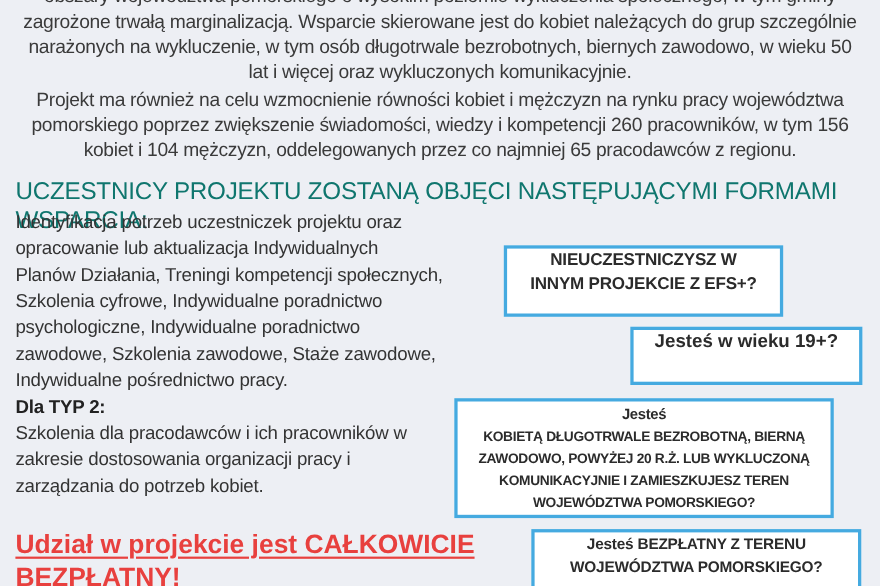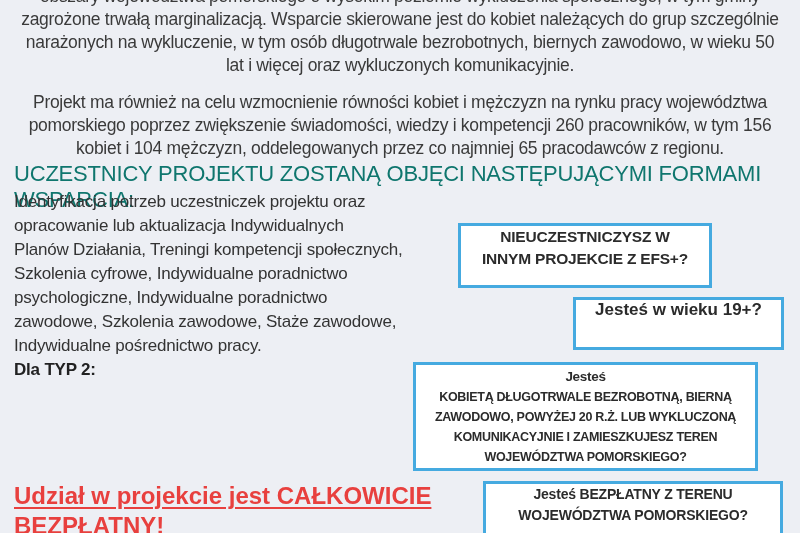--- a/index.html
+++ b/index.html
@@ -13,21 +13,21 @@
     color:#383838;
   }
   .pre { white-space:pre; }
 
   .intro {
     position:absolute; left:0; top:-15px; width:800px;
     text-align:center;
     font-size:17.5px; line-height:23px; letter-spacing:-0.3px;
     color:#3a3a3a;
   }
-  .intro-p2 { margin-top:14px; }
+  .intro-p2 { margin-top:2px; }
 
   .section-heading {
     position:absolute; left:14px; top:161px; width:780px;
     font-size:22px; font-weight:400; letter-spacing:-0.2px;
     color:#0f766e;
   }
 
   .left-col {
     position:absolute; left:14px; top:190px; width:455px;
     font-size:17px; line-height:24px; letter-spacing:-0.2px;
@@ -85,20 +85,23 @@
 
 <div class="left-col">
   <div class="pre">Identyfikacja potrzeb uczestniczek projektu oraz
 opracowanie lub aktualizacja Indywidualnych
 Planów Działania, Treningi kompetencji społecznych,
 Szkolenia cyfrowe, Indywidualne poradnictwo
 psychologiczne, Indywidualne poradnictwo
 zawodowe, Szkolenia zawodowe, Staże zawodowe,
 Indywidualne pośrednictwo pracy.</div>
   <div class="typ-label">Dla TYP 2:</div>
+  <div class="pre">Szkolenia dla pracodawców i ich pracowników w
+zakresie dostosowania organizacji pracy i
+zarządzania do potrzeb kobiet.</div>
 </div>
 
 <div class="free-banner pre">Udział w projekcie jest CAŁKOWICIE
 BEZPŁATNY!</div>
 
 <div class="qbox qbox-efs">
   <span class="qbold">NIEUCZESTNICZYSZ W
 INNYM PROJEKCIE Z EFS+?</span>
 </div>
 

